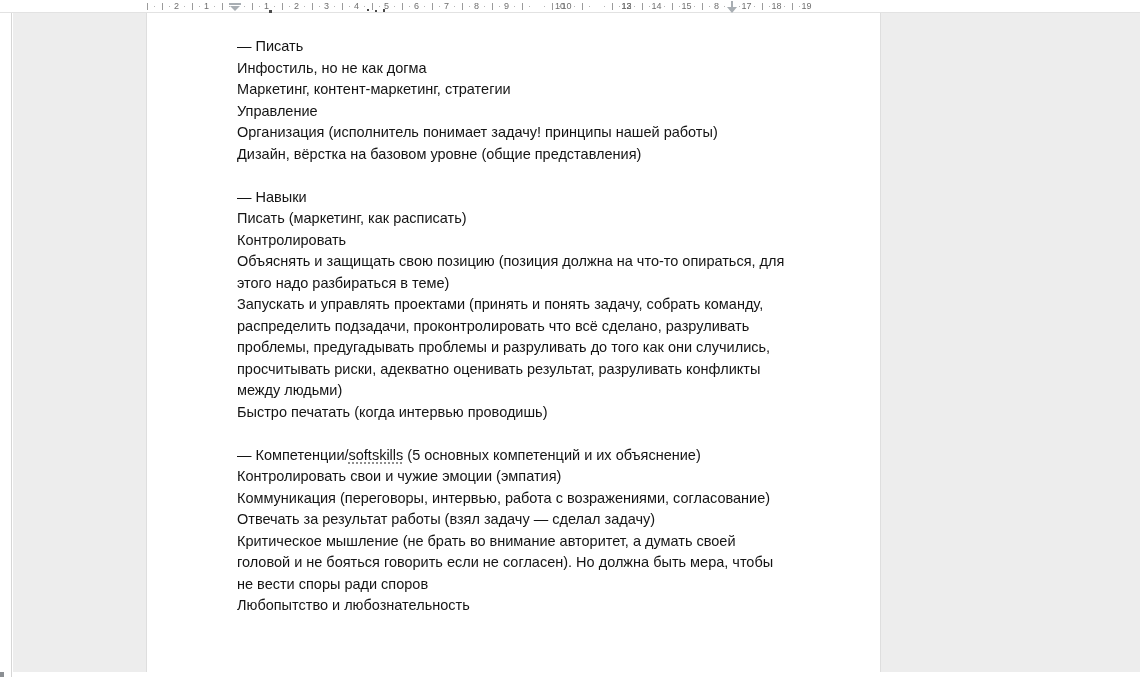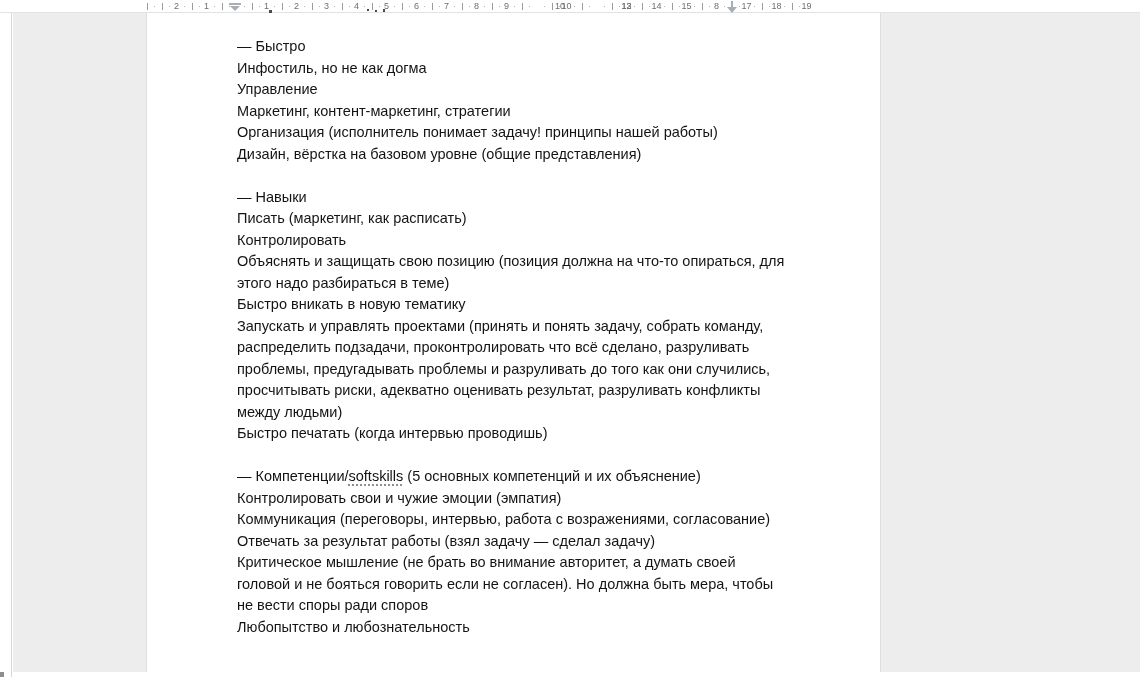--- a/index.html
+++ b/index.html
@@ -56,32 +56,31 @@
 <body>
 
 <div class="stage">
 
   <div class="canvas"></div>
 
   <div class="left-strip"></div>
 
   <div class="page">
     <div class="doc-text" id="docText">
-        <p>— Быстро</p>
+        <p>— Писать</p>
         <p>Инфостиль, но не как догма</p>
+        <p>Маркетинг, контент-маркетинг, стратегии</p>
         <p>Управление</p>
-        <p>Маркетинг, контент-маркетинг, стратегии</p>
         <p>Организация (исполнитель понимает задачу! принципы нашей работы)</p>
         <p>Дизайн, вёрстка на базовом уровне (общие представления)</p>
         <p>&nbsp;</p>
         <p>— Навыки</p>
         <p>Писать (маркетинг, как расписать)</p>
         <p>Контролировать</p>
         <p>Объяснять и защищать свою позицию (позиция должна на что-то опираться, для этого надо разбираться в теме)</p>
-        <p>Быстро вникать в новую тематику</p>
         <p>Запускать и управлять проектами (принять и понять задачу, собрать команду, распределить подзадачи, проконтролировать что всё сделано, разруливать проблемы, предугадывать проблемы и разруливать до того как они случились, просчитывать риски, адекватно оценивать результат, разруливать конфликты между людьми)</p>
         <p>Быстро печатать (когда интервью проводишь)</p>
         <p>&nbsp;</p>
         <p>— Компетенции/<span class="misspelled">softskills</span> (5 основных компетенций и их объяснение)</p>
         <p>Контролировать свои и чужие эмоции (эмпатия)</p>
         <p>Коммуникация (переговоры, интервью, работа с возражениями, согласование)</p>
         <p>Отвечать за результат работы (взял задачу — сделал задачу)</p>
         <p>Критическое мышление (не брать во внимание авторитет, а думать своей головой и не бояться говорить если не согласен). Но должна быть мера, чтобы не вести споры ради споров</p>
         <p>Любопытство и любознательность</p>
       </div>

